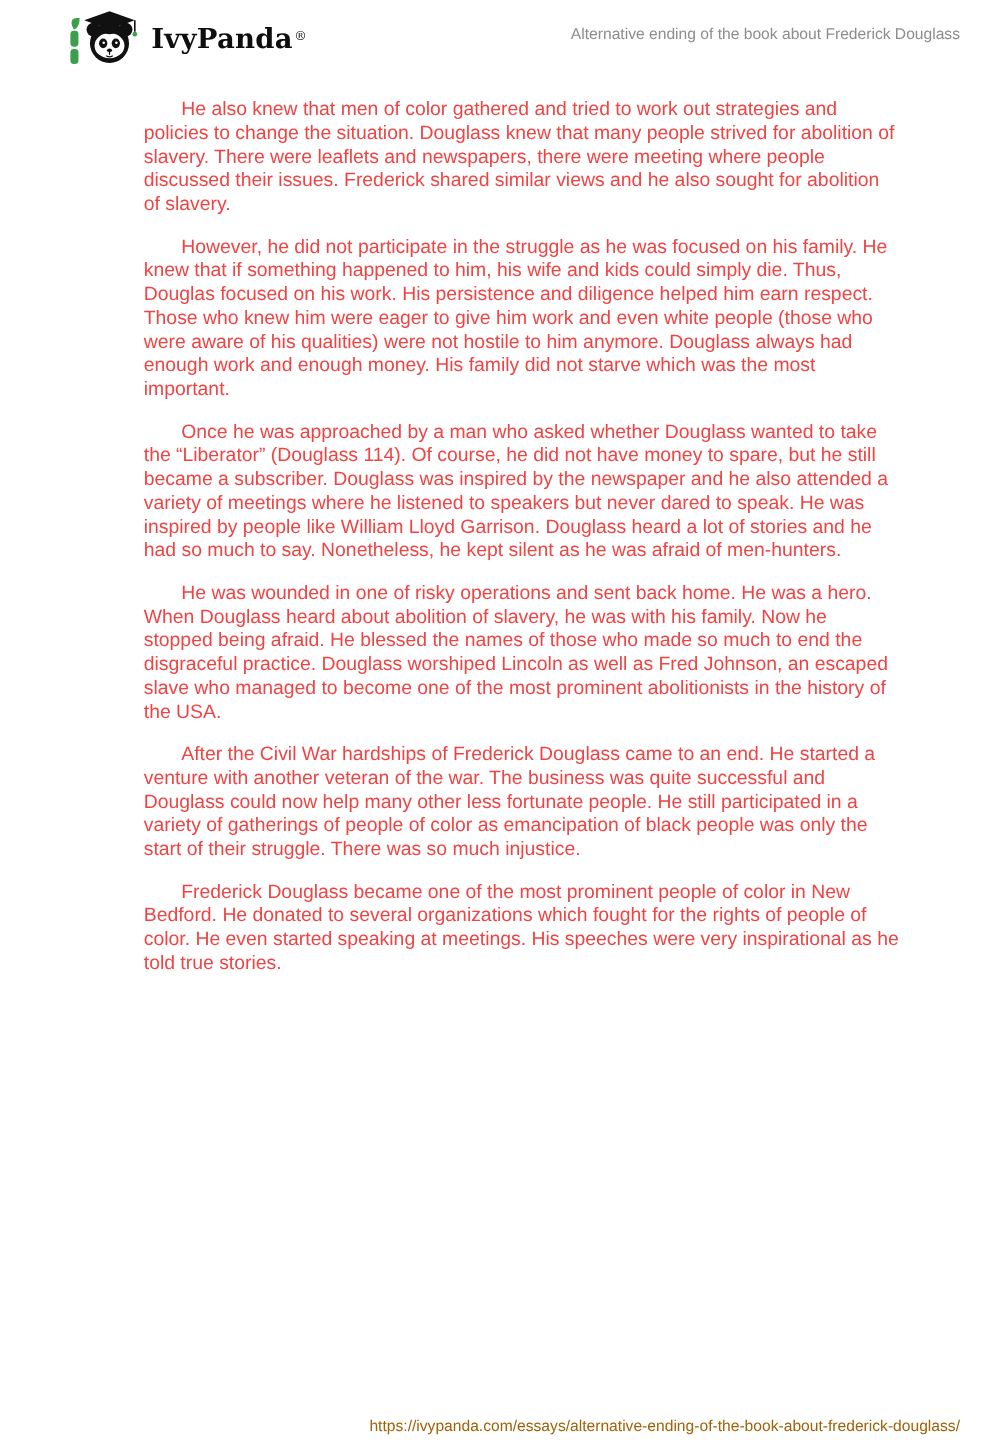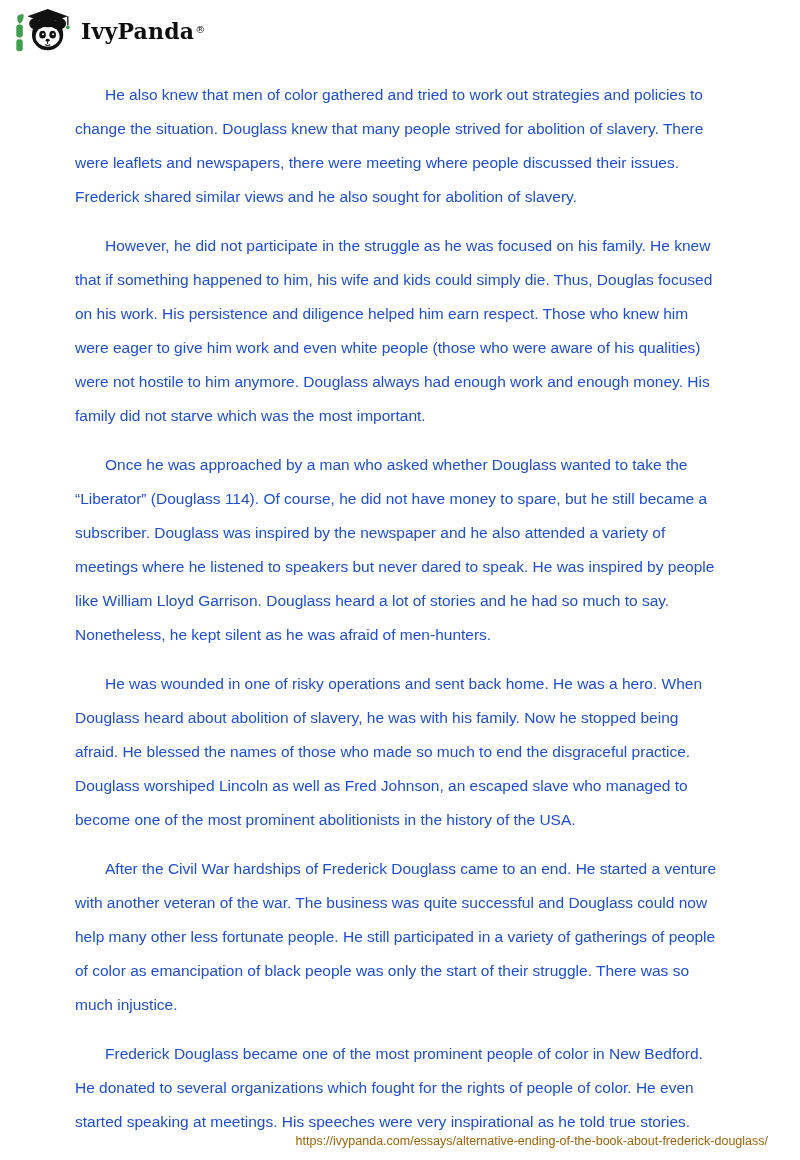--- a/index.html
+++ b/index.html
@@ -5,20 +5,21 @@
   * { margin: 0; padding: 0; box-sizing: border-box; }
   html, body { background: #ffffff; }
   .page {
     position: relative;
     width: 800px;
     height: 1160px;
     margin: 0 auto;
     background: #ffffff;
     font-family: "Liberation Sans", sans-serif;
     overflow: hidden;
+    padding-left: 40px;
   }
   .header {
     display: flex;
     justify-content: space-between;
     align-items: flex-start;
     padding: 8px 32px 0 14px;
     height: 58px;
   }
   .brand {
     display: flex;
@@ -44,22 +45,22 @@
   .doc-title {
     color: #8d8d8d;
     font-size: 12.5px;
     padding-top: 12px;
   }
   .content {
     padding: 20px 80px 0 75px;
   }
   p.essay {
     font-size: 15.5px;
-    line-height: 34px;
-    color: #1d4ed8;
+    line-height: 19px;
+    color: #ef4444;
     text-indent: 30px;
     margin-bottom: 15px;
   }
   .footer {
     position: absolute;
     right: 32px;
     bottom: 12px;
     font-size: 12.5px;
     color: #a16207;
   }
@@ -93,20 +94,21 @@
         <path d="M35 36.5 L35 38.5 M32.5 40 Q35 41.5 37.5 40" stroke="#111111" stroke-width="1.1" fill="none" stroke-linecap="round"></path>
 
         <polygon points="35,1 57,9 35,17 13,9" fill="#111111"></polygon>
         <path d="M26 14 L26 19 Q35 23 44 19 L44 14 Z" fill="#111111"></path>
 
         <path d="M57 9 L57 19" stroke="#111111" stroke-width="1.4"></path>
         <circle cx="57" cy="21" r="2" fill="#3d9e4c"></circle>
       </svg>
       <div><span class="brand-name">IvyPanda</span><span class="reg">®</span></div>
     </div>
+    <div class="doc-title">Alternative ending of the book about Frederick Douglass</div>
   </div>
 
   <div class="content">
     <p class="essay">He also knew that men of color gathered and tried to work out strategies and policies to change the situation. Douglass knew that many people strived for abolition of slavery. There were leaflets and newspapers, there were meeting where people discussed their issues. Frederick shared similar views and he also sought for abolition of slavery.</p>
     <p class="essay">However, he did not participate in the struggle as he was focused on his family. He knew that if something happened to him, his wife and kids could simply die. Thus, Douglas focused on his work. His persistence and diligence helped him earn respect. Those who knew him were eager to give him work and even white people (those who were aware of his qualities) were not hostile to him anymore. Douglass always had enough work and enough money. His family did not starve which was the most important.</p>
     <p class="essay">Once he was approached by a man who asked whether Douglass wanted to take the “Liberator” (Douglass 114). Of course, he did not have money to spare, but he still became a subscriber. Douglass was inspired by the newspaper and he also attended a variety of meetings where he listened to speakers but never dared to speak. He was inspired by people like William Lloyd Garrison. Douglass heard a lot of stories and he had so much to say. Nonetheless, he kept silent as he was afraid of men-hunters.</p>
     <p class="essay">He was wounded in one of risky operations and sent back home. He was a hero. When Douglass heard about abolition of slavery, he was with his family. Now he stopped being afraid. He blessed the names of those who made so much to end the disgraceful practice. Douglass worshiped Lincoln as well as Fred Johnson, an escaped slave who managed to become one of the most prominent abolitionists in the history of the USA.</p>
     <p class="essay">After the Civil War hardships of Frederick Douglass came to an end. He started a venture with another veteran of the war. The business was quite successful and Douglass could now help many other less fortunate people. He still participated in a variety of gatherings of people of color as emancipation of black people was only the start of their struggle. There was so much injustice.</p>
     <p class="essay">Frederick Douglass became one of the most prominent people of color in New Bedford. He donated to several organizations which fought for the rights of people of color. He even started speaking at meetings. His speeches were very inspirational as he told true stories.</p>
   </div>

